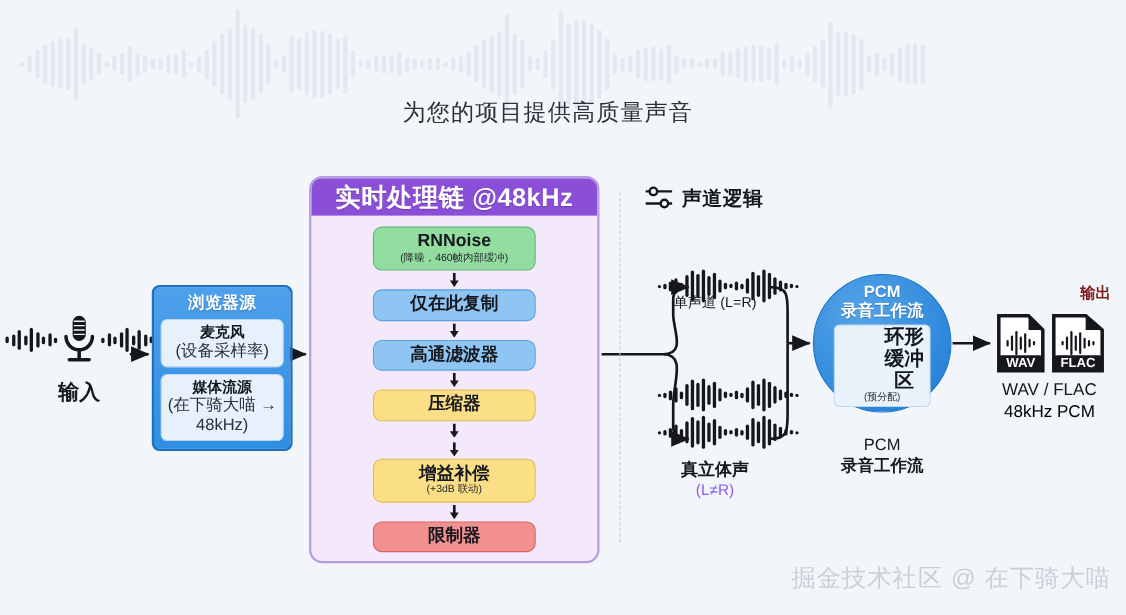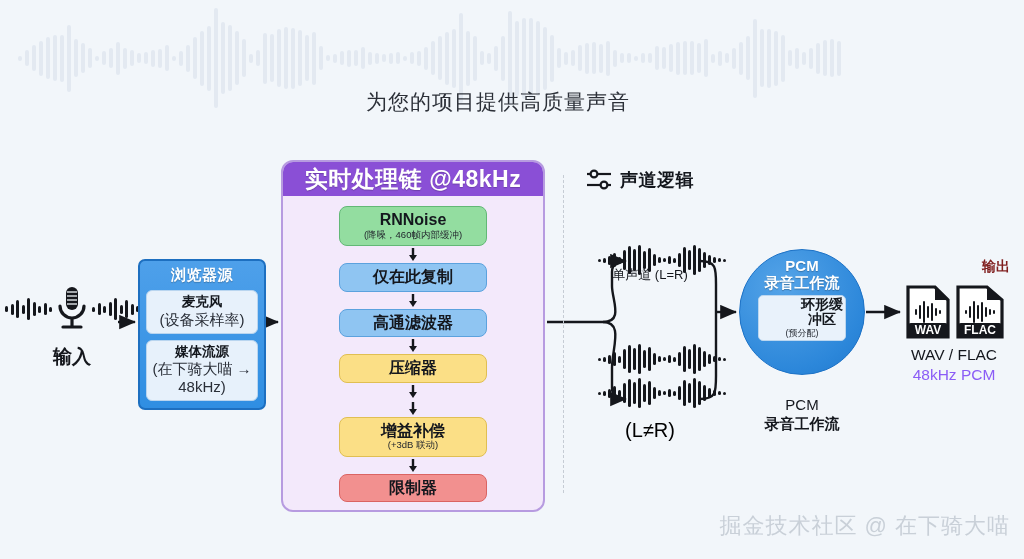--- a/index.html
+++ b/index.html
@@ -74,47 +74,47 @@
   #links{left:0;top:0;width:1024px;height:559px;pointer-events:none;}
 
   
   #channel-logic-title{left:586px;top:168px;width:140px;display:flex;align-items:center;gap:8px;}
   #channel-logic-title .txt{font-size:18px;font-weight:bold;color:#14171d;letter-spacing:.5px;}
   #mono-label{left:586px;top:219px;width:128px;text-align:center;font-size:13px;color:#14171d;margin-top:47px;}
   #mono-wave{left:598px;top:244px;}
   #stereo-waves{left:598px;top:344px;}
   #stereo-label{left:580px;top:418px;width:140px;text-align:center;}
   #stereo-label .s1{font-size:15.5px;font-weight:bold;color:#14171d;line-height:1.25;}
-  #stereo-label .s2{font-size:20px;color:#000000;line-height:1.25;}
+  #stereo-label .s2{font-size:14px;color:#8b5cf6;line-height:1.25;}
 
   
   #pcm-circle{left:739px;top:249px;width:126px;height:126px;border-radius:50%;
     background:radial-gradient(circle at 35% 30%,#55a4e8 0%,#2c87da 70%,#1f78cd 100%);
     border:1px solid #1d72c6;
     display:flex;flex-direction:column;align-items:center;justify-content:flex-start;
     padding-top:8px;box-sizing:border-box;}
   #pcm-circle .p1{color:#fff;font-size:15px;font-weight:bold;line-height:1.05;
     text-shadow:0 1px 1px rgba(0,0,0,.25);}
   #pcm-circle .p2{color:#fff;font-size:15px;font-weight:bold;line-height:1.15;margin-bottom:4px;
     text-shadow:0 1px 1px rgba(0,0,0,.25);}
   .pcm-card{width:84px;background:#e9f2fb;border:1px solid #bcd7f0;border-radius:5px;
     text-align:center;padding:1px 1px 2px;margin-bottom:4px;}
-  .pcm-card .c1{font-size:14px;font-weight:bold;color:#12161c;line-height:1.1;padding-left:40px;}
+  .pcm-card .c1{font-size:18px;font-weight:bold;color:#12161c;line-height:1.1;padding-left:40px;}
   .pcm-card .c2{font-size:9px;color:#272c34;line-height:1.15;}
   #pcm-caption{left:740px;top:396px;width:124px;text-align:center;}
   #pcm-caption .q1{font-size:15px;color:#14171d;line-height:1.25;}
   #pcm-caption .q2{font-size:15px;font-weight:bold;color:#14171d;line-height:1.25;}
 
   
   #output-title{left:900px;top:258px;width:110px;text-align:right;
     font-size:14px;font-weight:bold;color:#7f1d1d;}
   #output-files{left:905px;top:285px;width:100px;display:flex;justify-content:center;gap:4px;}
   #output-caption{left:890px;top:345px;width:128px;text-align:center;}
   #output-caption .o1{font-size:15.5px;color:#14171d;line-height:1.3;}
-  #output-caption .o2{font-size:15.5px;color:#8b5cf6;line-height:1.3;}
+  #output-caption .o2{font-size:15.5px;color:#000000;line-height:1.3;}
 
   
   #watermark{left:660px;top:511px;width:350px;text-align:right;
     font-size:22px;color:#c9d0d8;letter-spacing:1px;}
 </style>
 </head>
 <body>
 
 <div class="stage">
 
@@ -460,20 +460,21 @@
         <i style="height: 24px; background: rgb(21, 23, 28); width: 3px;"></i>
         <i style="height: 16px; background: rgb(21, 23, 28); width: 3px;"></i>
         <i style="height: 10px; background: rgb(21, 23, 28); width: 3px;"></i>
         <i style="height: 6px; background: rgb(21, 23, 28); width: 3px;"></i>
         <i style="height: 4px; background: rgb(21, 23, 28); width: 3px;"></i>
         <i style="height: 3px; background: rgb(21, 23, 28); width: 3px;"></i>
       </div>
   </div>
 
   <div class="abs" id="stereo-label">
+    <div class="s1">真立体声</div>
     <div class="s2">(L≠R)</div>
   </div>
 
   <div class="abs" id="pcm-circle">
     <div class="p1">PCM</div>
     <div class="p2">录音工作流</div>
     <div class="pcm-card">
       <div class="c1">环形缓冲区</div>
       <div class="c2">(预分配)</div>
     </div>

